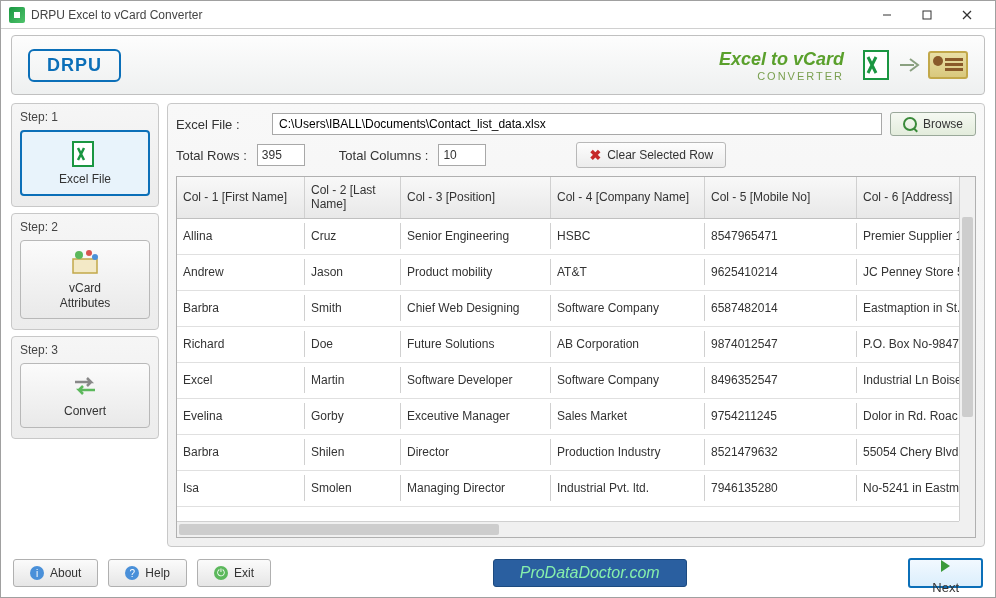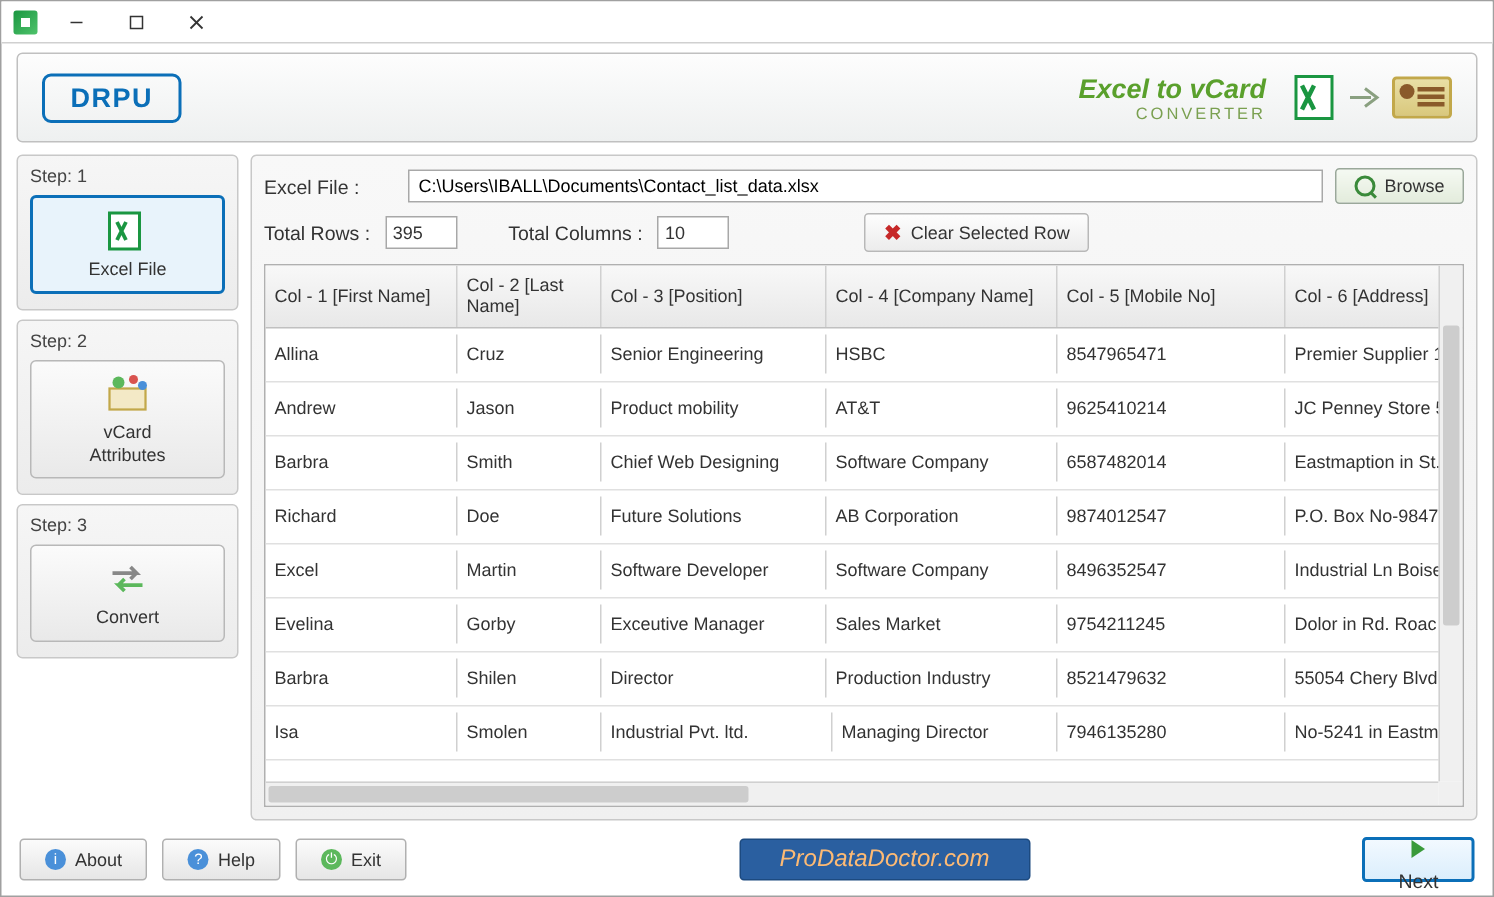--- a/index.html
+++ b/index.html
@@ -57,30 +57,31 @@
 .scroll-h { height: 16px; position: absolute; left: 0; right: 16px; bottom: 0; background: #f0f0f0; border-top: 1px solid #d0d0d0; }
 .scroll-h .thumb { position: absolute; top: 2px; bottom: 2px; left: 2px; width: 320px; background: #cdcdcd; border-radius: 2px; }
 .scroll-corner { position: absolute; right: 0; bottom: 0; width: 16px; height: 16px; background: #f0f0f0; }
 .footer { height: 44px; border-top: 0; padding: 6px 12px 10px 12px; display: flex; align-items: center; gap: 10px; }
 .fbtn { height: 28px; padding: 0 16px; border: 1px solid #b0b0b0; border-radius: 3px; background: linear-gradient(#fbfbfb,#e6e6e6); display: flex; align-items: center; gap: 6px; cursor: default; }
 .fbtn .dot { width: 14px; height: 14px; border-radius: 50%; display: flex; align-items: center; justify-content: center; font-size: 10px; color: #fff; }
 .dot.info { background: #4a90d9; }
 .dot.help { background: #4a90d9; }
 .dot.exit { background: #5cb85c; }
 .footer-center { flex: 1; display: flex; justify-content: center; }
-.brandbar { background: #2a5fa0; color: #fdba74; font-size: 16px; font-style: italic; padding: 4px 26px; border-radius: 3px; border: 1px solid #1c4a80; }
+.brandbar { background: #2a5fa0; color: #86efac; font-size: 16px; font-style: italic; padding: 4px 26px; border-radius: 3px; border: 1px solid #1c4a80; }
 .next-btn { height: 30px; padding: 0 22px; border: 2px solid #0b6fb8; border-radius: 3px; background: linear-gradient(#f2f9ff,#dbeefc); display: flex; align-items: center; gap: 8px; font-size: 13px; cursor: default; flex-direction: column; }
 .next-btn .pl { width: 0; height: 0; border-top: 6px solid transparent; border-bottom: 6px solid transparent; border-left: 9px solid #3a9a3a; }
 </style>
 </head>
 <body>
 
 <div class="window">
   <div class="titlebar">
     <div class="app-icon"></div>
+    <div class="title">DRPU Excel to vCard Converter</div>
     <div class="winbtns">
       <div class="winbtn">
           <svg viewBox="0 0 10 10">
             <line x1="1" y1="5" x2="9" y2="5" stroke="#333" stroke-width="1"></line>
           </svg>
         </div>
       <div class="winbtn">
           <svg viewBox="0 0 10 10">
             <rect x="1" y="1" width="8" height="8" fill="none" stroke="#333" stroke-width="1"></rect>
           </svg>
@@ -233,22 +234,22 @@
               <div class="td c1">Barbra</div>
               <div class="td c2">Shilen</div>
               <div class="td c3">Director</div>
               <div class="td c4">Production Industry</div>
               <div class="td c5">8521479632</div>
               <div class="td c6">55054 Chery Blvd</div>
             </div>
             <div class="tr">
               <div class="td c1">Isa</div>
               <div class="td c2">Smolen</div>
+              <div class="td c3">Managing Director</div>
               <div class="td c4">Industrial Pvt. ltd.</div>
-              <div class="td c3">Managing Director</div>
               <div class="td c5">7946135280</div>
               <div class="td c6">No-5241 in Eastm</div>
             </div>
           </div>
         <div class="scroll-v">
             <div class="thumb"></div>
           </div>
         <div class="scroll-h">
             <div class="thumb"></div>
           </div>

